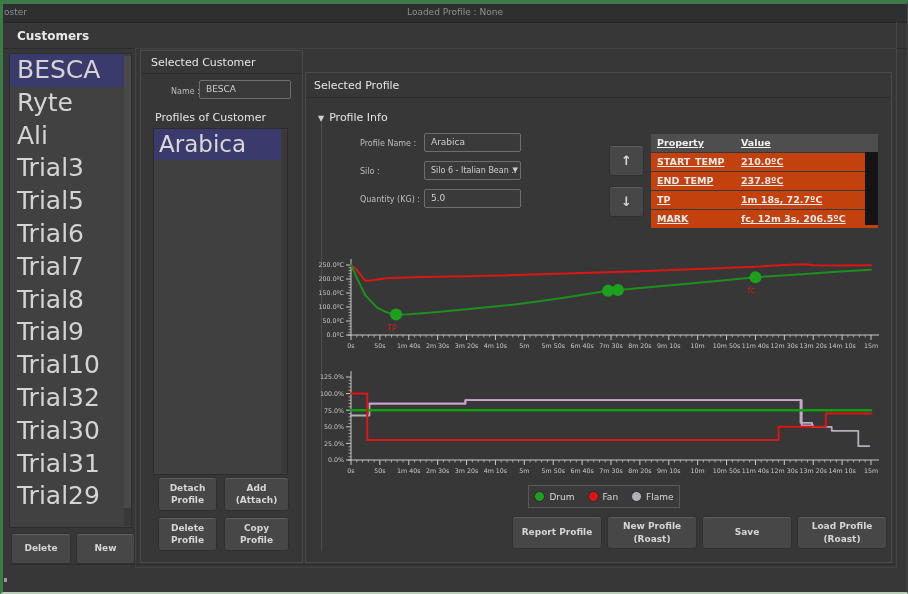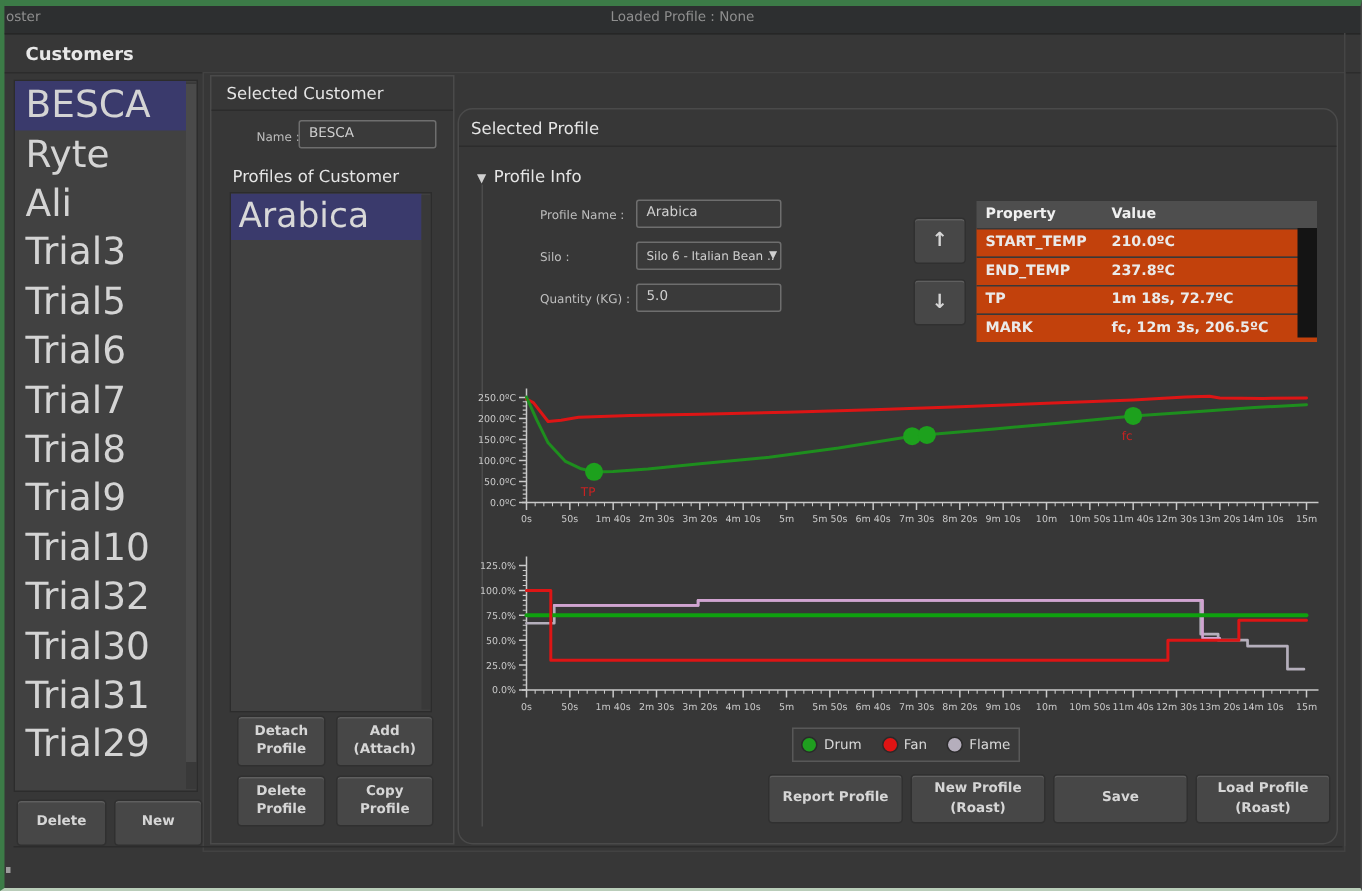--- a/index.html
+++ b/index.html
@@ -29,22 +29,22 @@
   #profiles-list .list-item{height:31px;line-height:31px;font-size:23px;color:#d8d8d8;
     padding-left:5px;white-space:nowrap;overflow:hidden;width:122px;}
   .list-item.selected{background:#3a3a6c;color:#e9e9e9;}
   .scroll-track{position:absolute;top:1px;bottom:1px;width:7px;background:#393939;}
   .scroll-handle{position:absolute;top:1px;width:7px;height:96%;background:#4a4a4a;}
   .caret{font-size:8px;color:#cfcfcf;margin-right:5px;}
   .tbl{position:absolute;box-sizing:border-box;}
   .tbl-header{display:flex;height:18px;background:#4e4e4e;color:#f0f0f0;font-size:9.5px;font-weight:bold;line-height:18px;}
   .tbl-row{display:flex;height:18px;background:#c2410c;border-top:1px solid #383838;color:#eaeaea;
     font-size:9.5px;font-weight:bold;line-height:17px;}
-  .tbl-c1{width:90px;padding-left:6px;box-sizing:border-box;white-space:nowrap;}
-  .tbl-c2{flex:1;white-space:nowrap;}
+  .tbl-c1{width:90px;padding-left:6px;box-sizing:border-box;white-space:nowrap;text-decoration:underline;}
+  .tbl-c2{flex:1;white-space:nowrap;text-decoration:underline;}
   .legend-box{display:flex;align-items:center;justify-content:center;gap:13px;
     border:1px solid #585858;background:#3a3a3a;box-sizing:border-box;}
   .legend-item{display:flex;align-items:center;gap:4px;font-size:9px;color:#d8d8d8;}
   .legend-dot{width:9px;height:9px;border-radius:50%;border:1px solid #2a2a2a;}
   .footer-btns{display:flex;gap:5px;}
   .footer-btns .btn{width:90px;height:33px;}
   .status-dot{width:3px;height:4px;background:#9c9c9c;}
 </style>
 </head>
 <body>
@@ -100,21 +100,21 @@
     <div class="abs btn" style="left:17px;top:426px;width:59px;height:34px;">Detach
 Profile</div>
     <div class="abs btn" style="left:83px;top:426px;width:65px;height:34px;">Add
 (Attach)</div>
     <div class="abs btn" style="left:17px;top:466px;width:59px;height:34px;">Delete
 Profile</div>
     <div class="abs btn" style="left:83px;top:466px;width:65px;height:34px;">Copy
 Profile</div>
   </div>
 
-  <div class="abs panel" style="left:302px;top:68px;width:585px;height:489px;border-radius:10px;">
+  <div class="abs panel" style="left:302px;top:68px;width:585px;height:489px;">
     <div class="abs panel-title" style="left:8px;top:6px;">Selected Profile</div>
     <div class="hline" style="left:0;top:24px;width:100%;"></div>
 
     <div class="abs" style="left:12px;top:33px;">
       <span class="caret">▼</span><span class="panel-title">Profile Info</span>
     </div>
     <div class="vline" style="left:15px;top:50px;height:428px;background:#4c4c4c;"></div>
 
     <div class="abs flabel" style="left:36px;top:66px;">Profile Name :</div>
     <div class="abs input" style="left:118px;top:60px;width:97px;height:19px;">Arabica</div>

